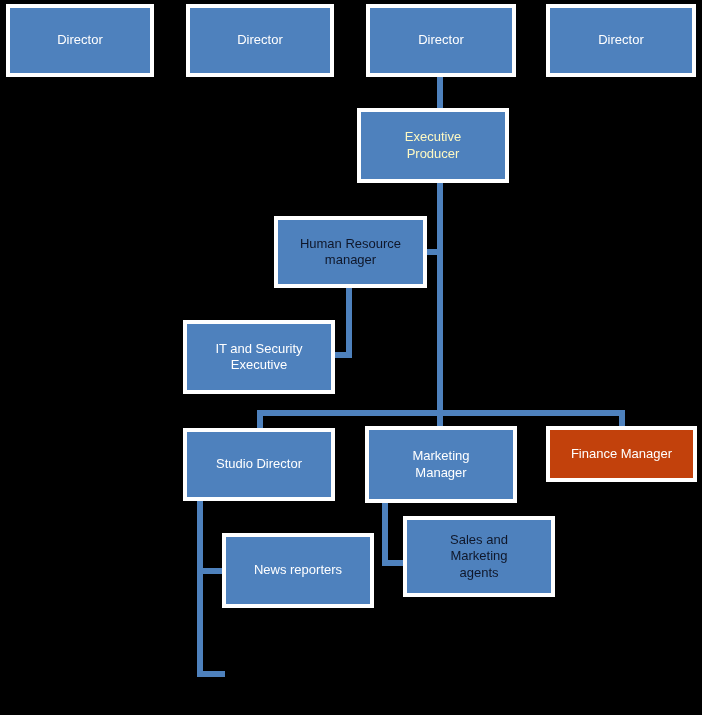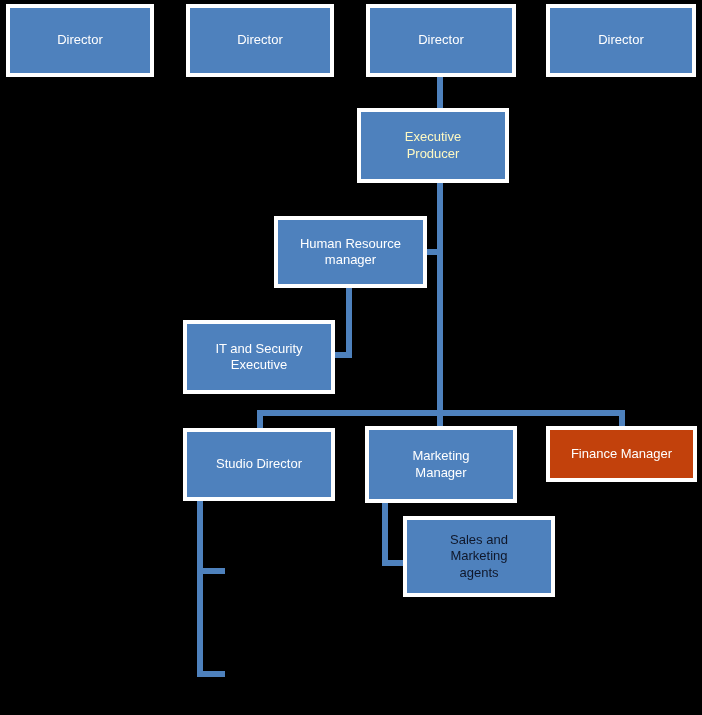--- a/index.html
+++ b/index.html
@@ -69,36 +69,39 @@
     <div class="node" style="left: 366px; top: 4px; width: 150px; height: 73px; background: rgb(78, 129, 189); border-color: rgb(255, 255, 255); color: rgb(255, 255, 255);">
       <span class="node-label">Director</span>
     </div>
     <div class="node" style="left: 546px; top: 4px; width: 150px; height: 73px; background: rgb(78, 129, 189); border-color: rgb(255, 255, 255); color: rgb(255, 255, 255);">
       <span class="node-label">Director</span>
     </div>
     <div class="node" style="left: 357px; top: 108px; width: 152px; height: 75px; background: rgb(78, 129, 189); border-color: rgb(255, 255, 255); color: #fef9c3;">
       <span class="node-label">Executive
 Producer</span>
     </div>
-    <div class="node" style="left: 274px; top: 216px; width: 153px; height: 72px; background: rgb(78, 129, 189); border-color: rgb(255, 255, 255); color: #ffffff;">
+    <div class="node" style="left: 274px; top: 216px; width: 153px; height: 72px; background: rgb(78, 129, 189); border-color: rgb(255, 255, 255); color: #0f172a;">
       <span class="node-label">Human Resource
 manager</span>
     </div>
     <div class="node" style="left: 183px; top: 320px; width: 152px; height: 74px; background: rgb(78, 129, 189); border-color: rgb(255, 255, 255); color: rgb(255, 255, 255);">
       <span class="node-label">IT and Security
 Executive</span>
     </div>
     <div class="node" style="left: 183px; top: 428px; width: 152px; height: 73px; background: rgb(78, 129, 189); border-color: rgb(255, 255, 255); color: rgb(255, 255, 255); justify-content: center;">
       <span class="node-label">Studio Director</span>
     </div>
     <div class="node" style="left: 365px; top: 426px; width: 152px; height: 77px; background: rgb(78, 129, 189); border-color: rgb(255, 255, 255); color: rgb(255, 255, 255);">
       <span class="node-label">Marketing
 Manager</span>
     </div>
     <div class="node" style="left: 546px; top: 426px; width: 151px; height: 56px; background: #c2410c; border-color: rgb(255, 255, 255); color: rgb(255, 255, 255);">
       <span class="node-label">Finance Manager</span>
     </div>
+    <div class="node" style="left: 222px; top: 533px; width: 152px; height: 75px; background: rgb(78, 129, 189); border-color: rgb(255, 255, 255); color: rgb(255, 255, 255);">
+      <span class="node-label">News reporters</span>
+    </div>
     <div class="node" style="left: 403px; top: 516px; width: 152px; height: 81px; background: rgb(78, 129, 189); border-color: rgb(255, 255, 255); color: #0f172a;">
       <span class="node-label">Sales and
 Marketing
 agents</span>
     </div>
   </div>
 
 </body></html>

